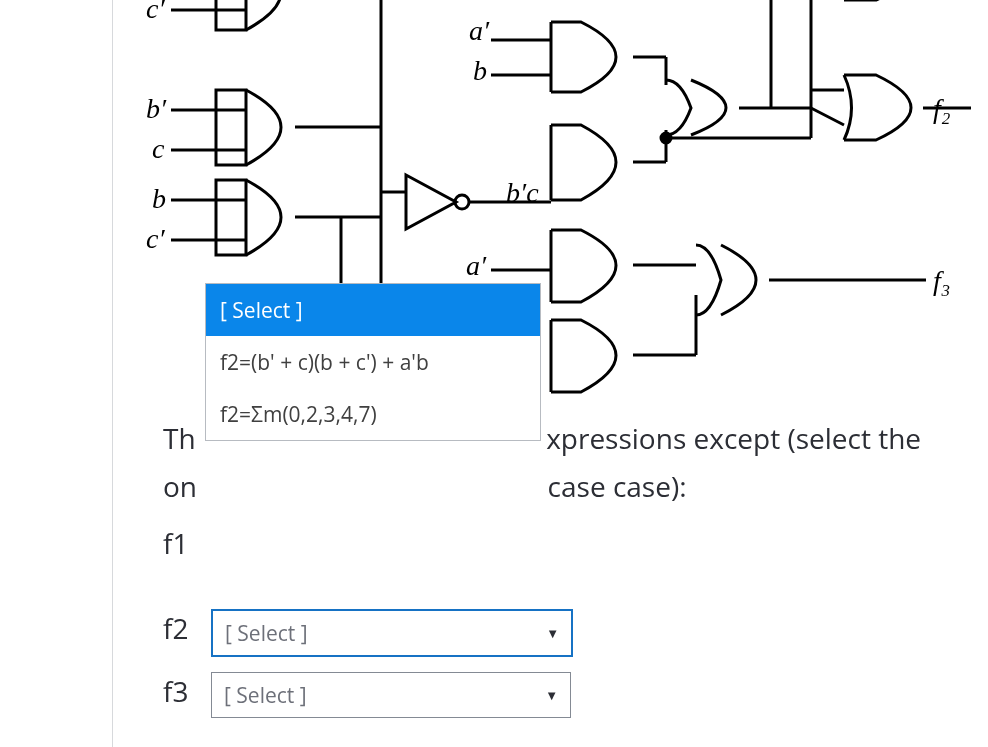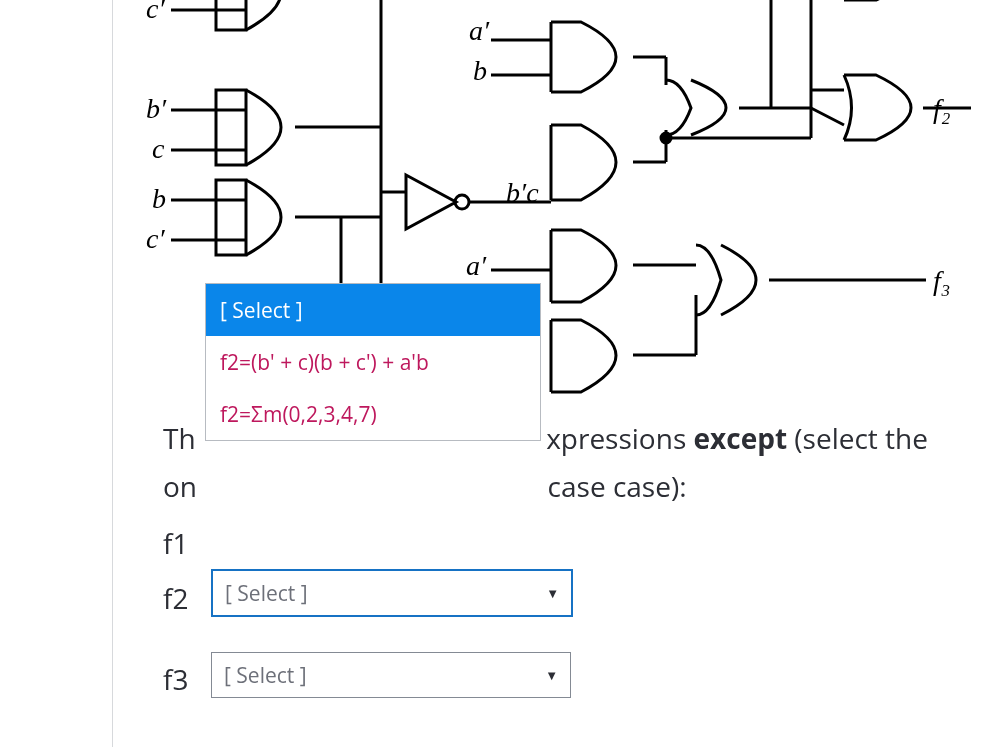--- a/index.html
+++ b/index.html
@@ -2,28 +2,28 @@
 <html><head>
 <meta charset="utf-8">
 <style>
   html,body{margin:0;padding:0;background:#fff;font-family:"Open Sans","Segoe UI",Arial,sans-serif;color:#2c2e35}
   .page{position:relative;width:988px;height:747px;overflow:hidden}
   .left-rule{position:absolute;left:112px;top:0;bottom:0;border-left:1px solid #d7d9dc}
   svg.circuit{position:absolute;left:111px;top:-50px;width:877px;height:470px}
   .sig{font-family:"Times New Roman",serif;font-style:italic;font-size:28px}
   .out{font-family:"Times New Roman",serif;font-style:italic;font-size:28px}
   .prompt{position:absolute;left:163px;top:415px;font-size:28px;line-height:1.7}
-  .prompt b{font-weight:700}
-  .row{position:absolute;left:163px;display:flex;align-items:flex-end;gap:14px}
+  .prompt b{font-weight:400}
+  .row{position:absolute;left:163px;display:flex;align-items:flex-start;gap:14px}
   .row .lab{font-size:28px;width:34px;text-align:left}
   .selectbox{position:relative;width:334px;height:44px;border:1px solid #848a94;background:#fff;display:flex;align-items:center;padding:0 12px;font-size:21px;color:#6d7079;justify-content:space-between}
   .selectbox.active{border:2px solid #1672c4}
   .caret{color:#2c2e35;font-size:13px}
   .dropdown{position:absolute;left:205px;top:283px;width:334px;background:#fff;border:1px solid #b7bbc1;z-index:5;font-size:21px;box-shadow:0 0 0 rgba(0,0,0,0)}
-  .dropdown .opt{padding:12px 14px;color:#be185d;cursor:pointer}
+  .dropdown .opt{padding:12px 14px;color:#404040;cursor:pointer}
   .dropdown .opt + .opt{}
   .dropdown .opt.sel{background:#0a86ea;color:#fff}
 </style>
 </head>
 <body>
 
 <div class="page">
   <div class="left-rule"></div>
 
   <svg class="circuit" viewBox="0 0 877 470">
@@ -126,29 +126,29 @@
     <span>xpressions </span><b>except</b><span> (select the</span><br>
     <span>on</span>
     <span style="display:inline-block;width:336px"></span>
     <span>case case):</span>
   </div>
 
   <div class="row" style="top:524px">
     <div class="lab">f1</div>
   </div>
 
-  <div class="row" style="top:569px">
+  <div class="row" style="top:609px">
     <div class="lab">f2</div>
     <div class="selectbox active">
       <span>[ Select ]</span>
       <span class="caret">▼</span>
     </div>
   </div>
 
-  <div class="row" style="top:652px">
+  <div class="row" style="top:672px">
     <div class="lab">f3</div>
     <div class="selectbox">
       <span>[ Select ]</span>
       <span class="caret">▼</span>
     </div>
   </div>
 
   <div class="dropdown">
     <div class="opt sel">[ Select ]</div>
     <div class="opt">f2=(b' + c)(b + c') + a'b</div>

